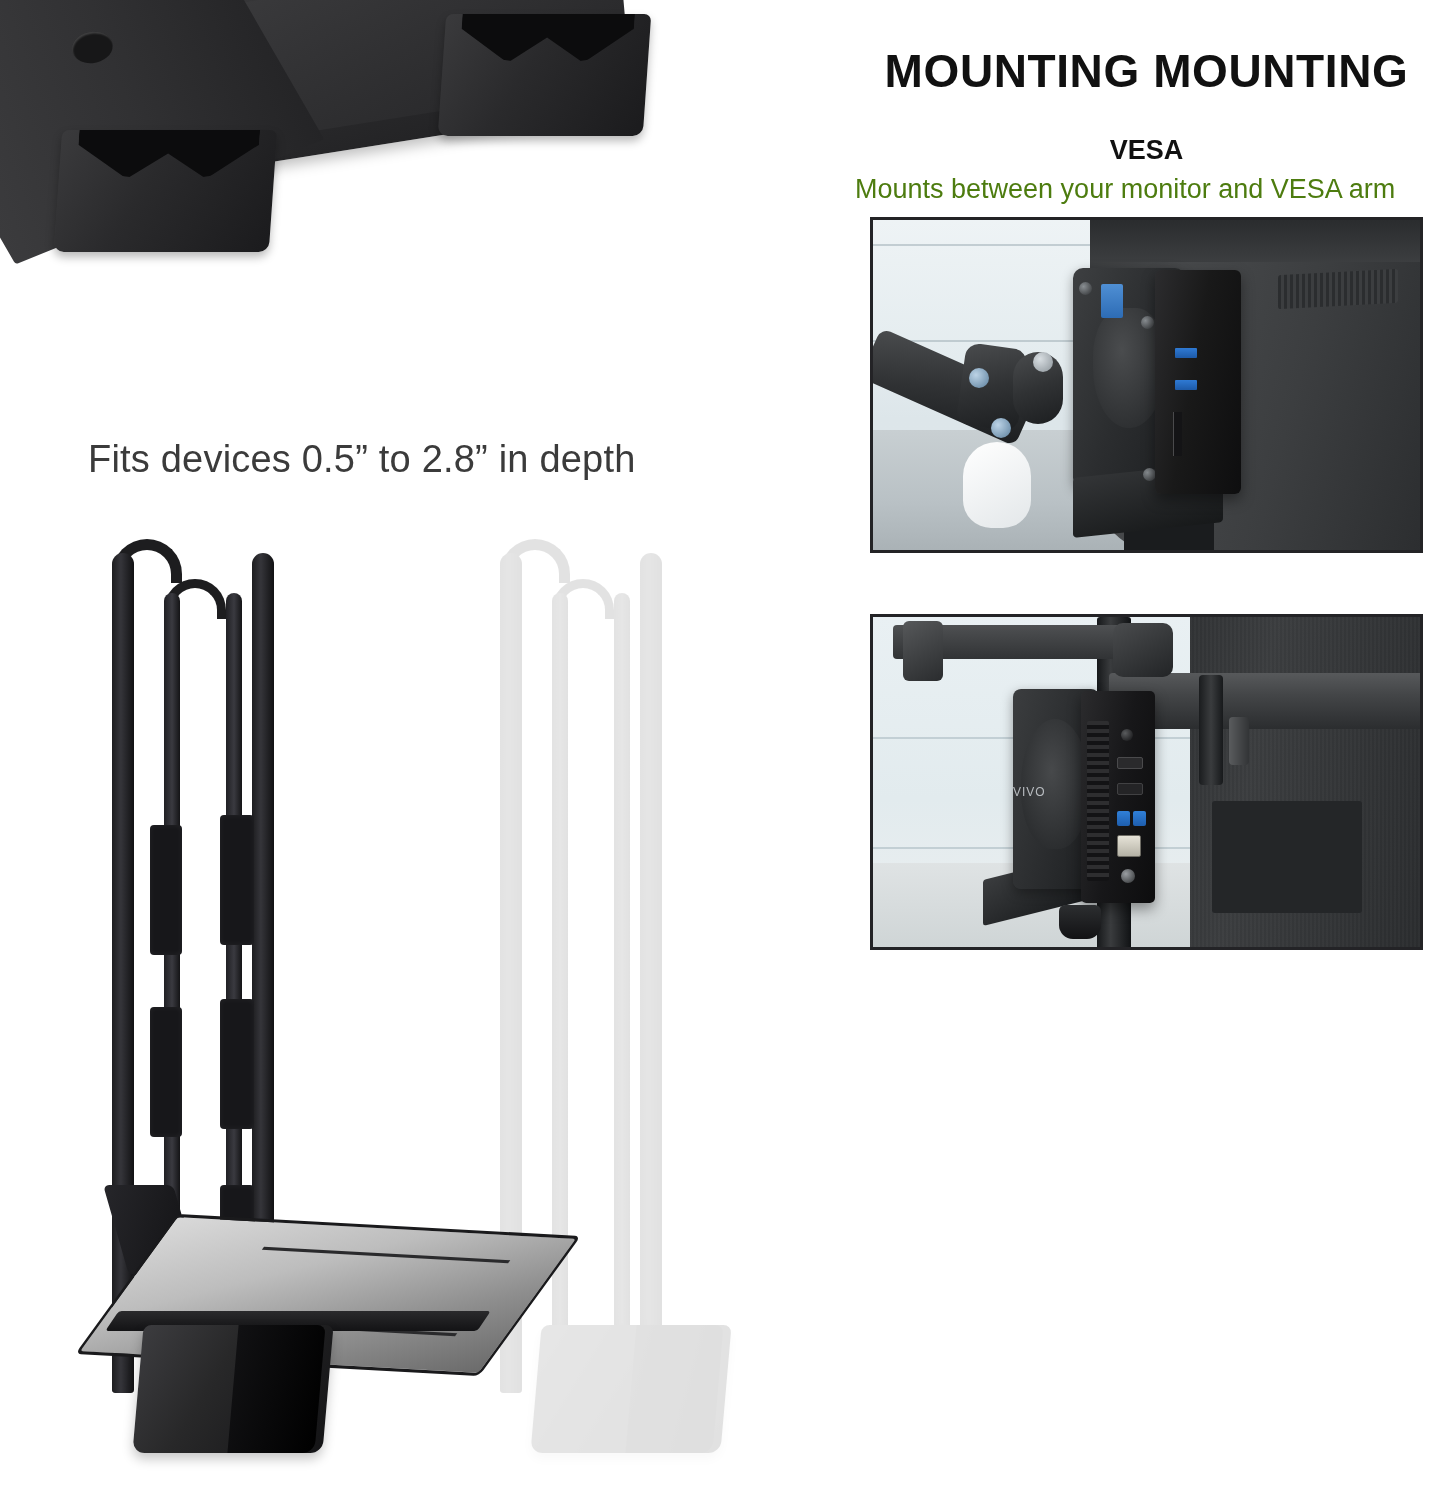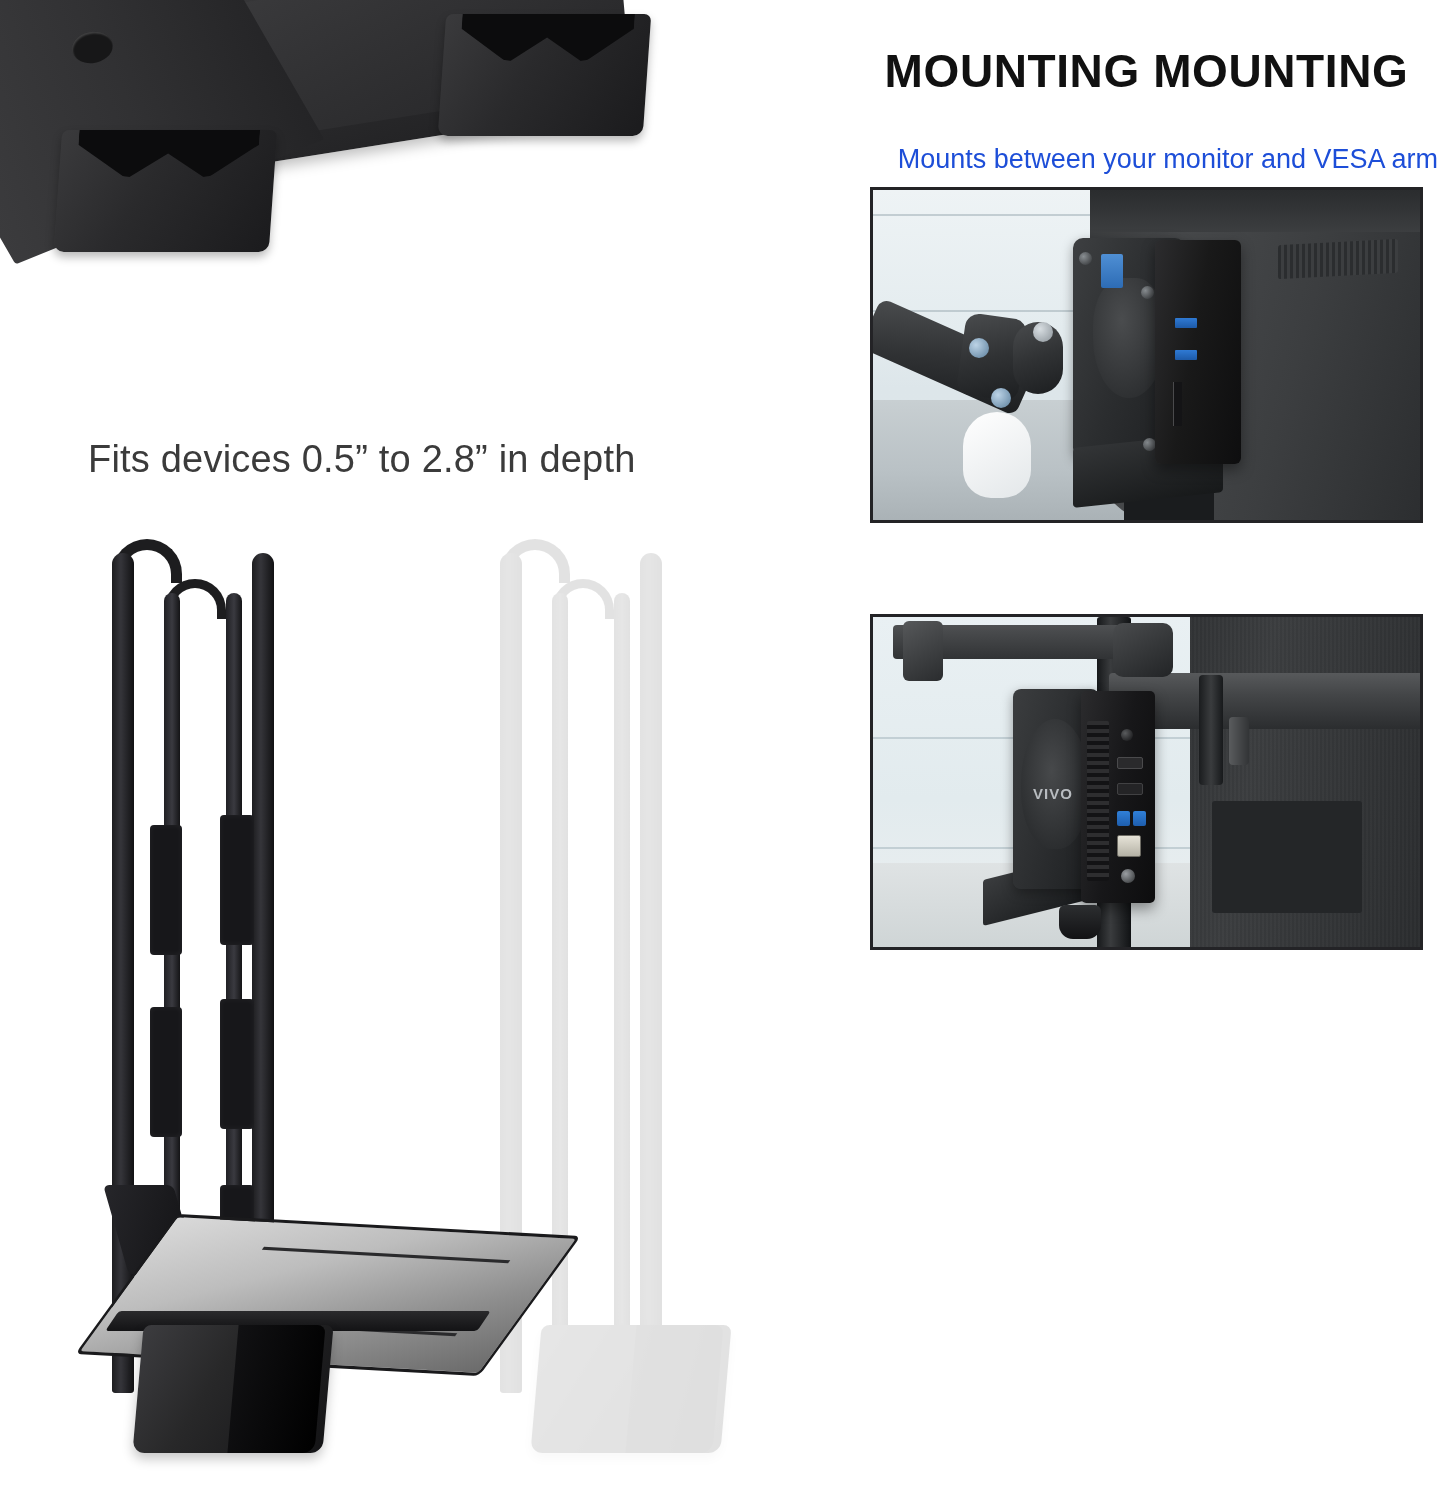--- a/index.html
+++ b/index.html
@@ -229,24 +229,24 @@
   .section.s-under { top: 1072px; }
 
   .sec-title {
     text-align: center;
     font-size: 27px;
     font-weight: 700;
     color: #111111;
     line-height: 1.1;
   }
   .sec-sub {
-    text-align: right;
+    text-align: left;
     font-size: 27px;
     font-weight: 300;
-    color: #1d4ed8;
+    color: #4d7c0f;
     line-height: 1.35;
     margin-top: 5px;
     white-space: nowrap;
   }
 
   .photo {
     position: relative;
     margin: 10px auto 0;
     width: 553px; height: 336px;
     border: 3px solid #232326;
@@ -428,22 +428,22 @@
     box-shadow: 0 4px 12px rgba(0,0,0,.35);
   }
   .po-vesaplate::after {
     content: "";
     position: absolute; left: 8px; top: 30px;
     width: 68px; height: 130px;
     background: radial-gradient(ellipse at 45% 40%, #47494b, #202224);
     border-radius: 50% 50% 45% 45%;
   }
   .po-logo {
-    position: absolute; left: 160px; top: 168px;
-    font-size: 15px; letter-spacing: 1px; color: #b8bcc0; font-weight: 700;
+    position: absolute; left: 140px; top: 168px;
+    font-size: 12px; letter-spacing: 1px; color: #b8bcc0; font-weight: 400;
     z-index: 4;
   }
   .po-pc {
     position: absolute; left: 208px; top: 74px;
     width: 74px; height: 212px;
     background: linear-gradient(100deg,#2b2b2d 0%,#171719 50%,#0d0d0e 100%);
     border-radius: 5px;
     box-shadow: 0 6px 14px rgba(0,0,0,.4);
   }
   .po-vent {
@@ -598,20 +598,21 @@
       <div class="base-front-lip"></div>
       <div class="base-foot"></div>
     </div>
   </div>
 
   <div class="right-col">
 
     <div class="main-title">MOUNTING MOUNTING</div>
 
     <div class="section s-vesa">
+      <div class="sec-title">VESA</div>
       <div class="sec-sub">Mounts between your monitor and VESA arm</div>
 
       <div class="photo p-vesa">
         <div class="v-wall"></div>
         <div class="v-wall-line l1"></div>
         <div class="v-wall-line l2"></div>
         <div class="v-desk"></div>
         <div class="v-mouse"></div>
 
         <div class="v-monitor">

